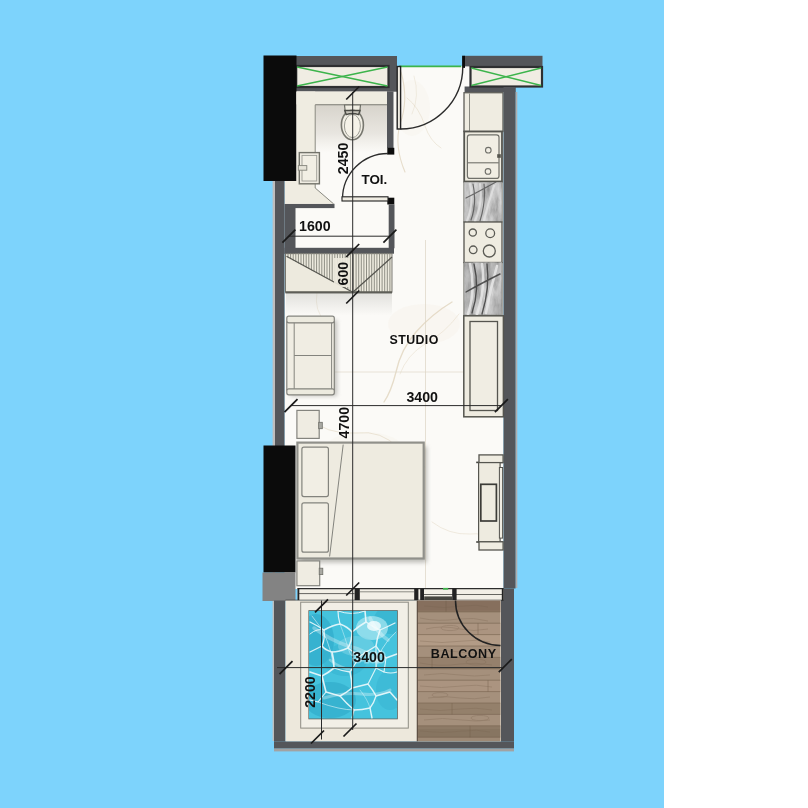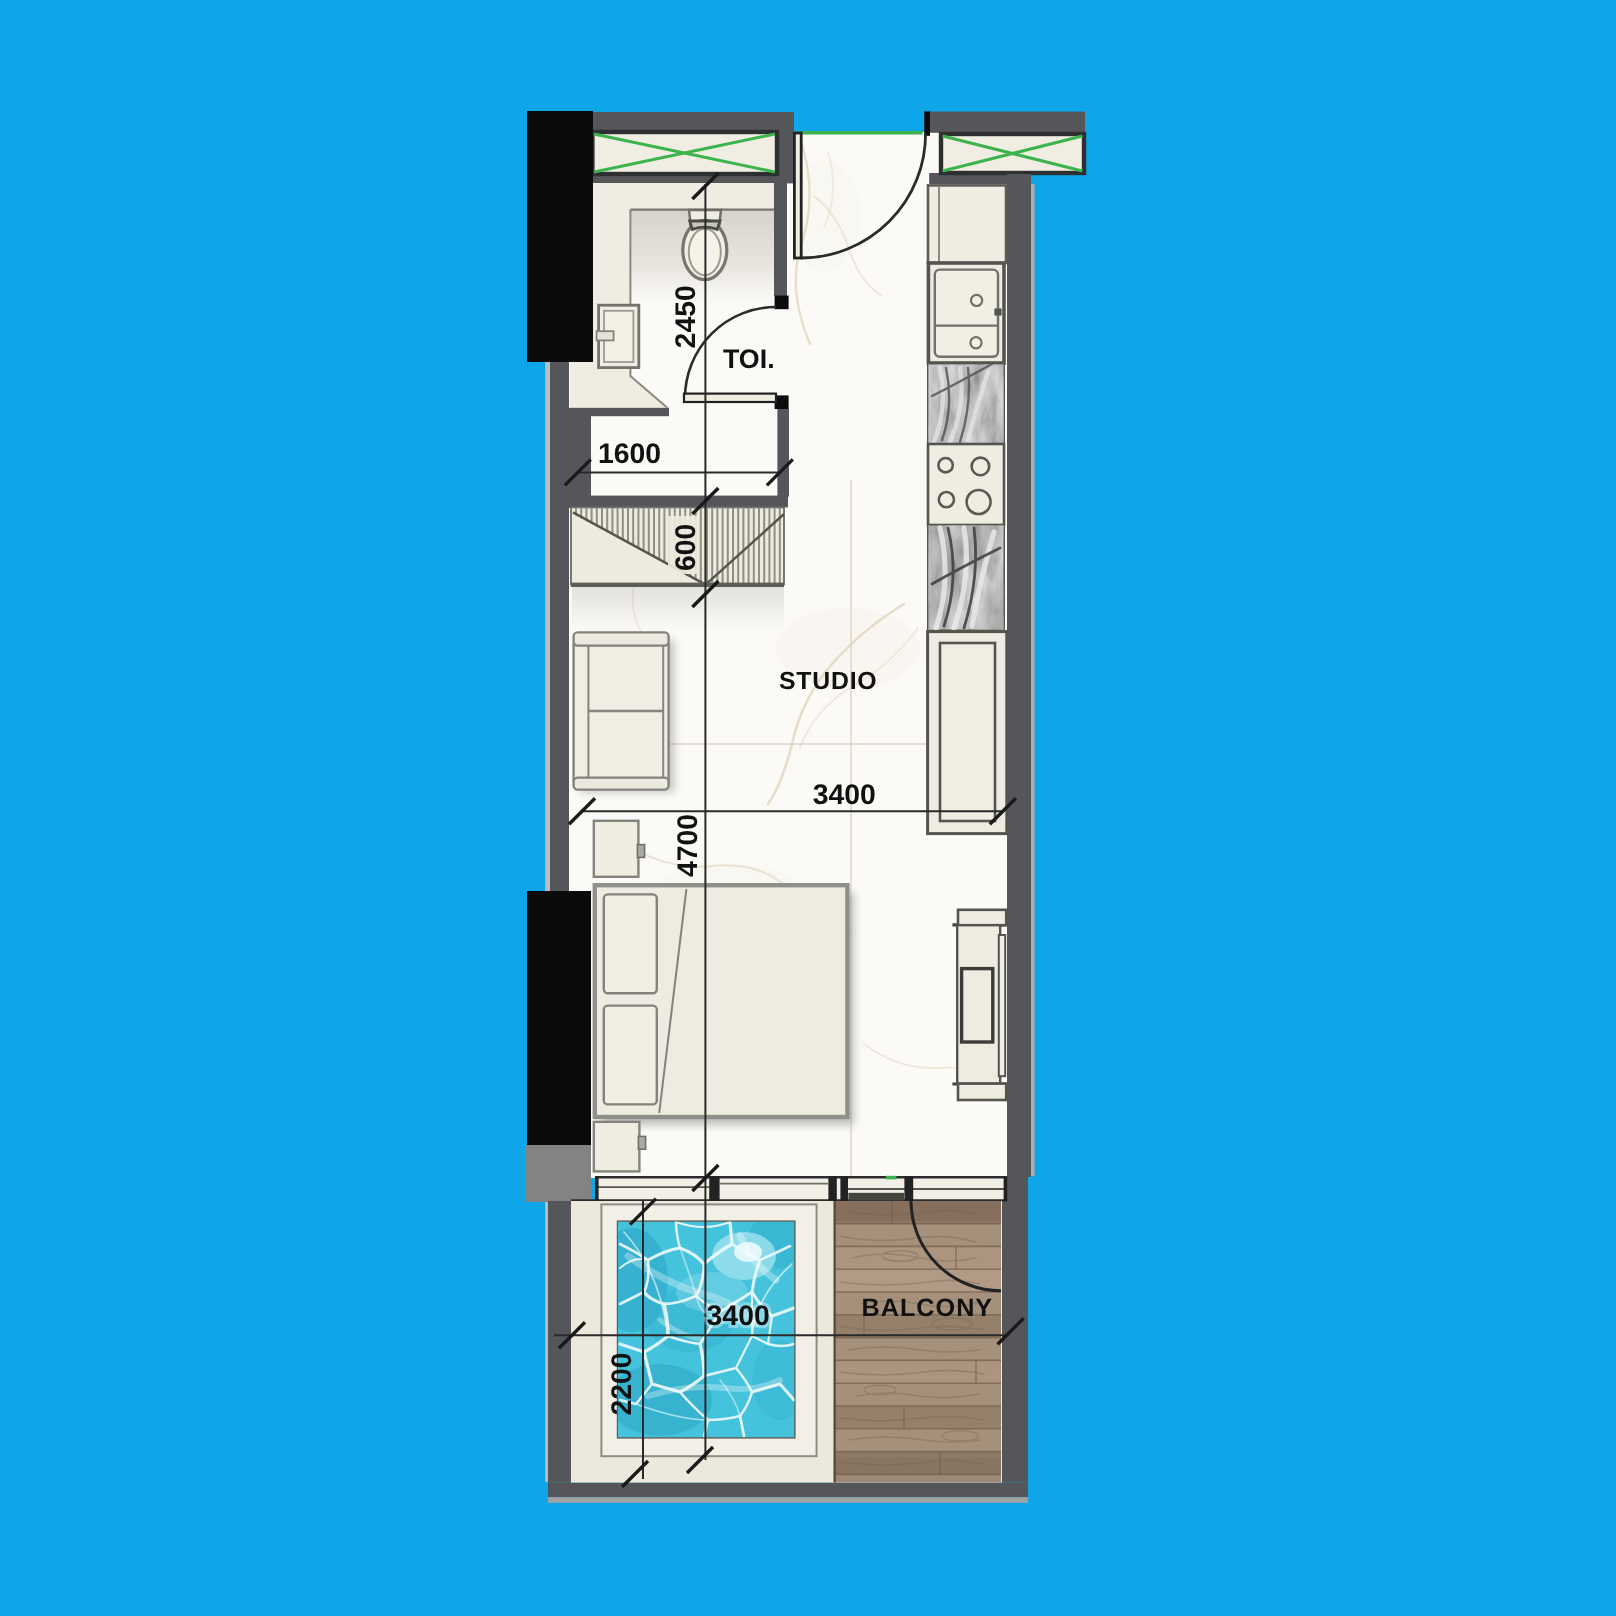--- a/index.html
+++ b/index.html
@@ -1,16 +1,16 @@
 <!DOCTYPE html>
 <html><head>
 <meta charset="utf-8">
 <style>
 html,body{margin:0;padding:0;background:#ffffff;}
-#page{width:808px;height:808px;position:relative;background:#0ea5e9;overflow:hidden;}
+#page{width:664px;height:808px;position:relative;background:#7dd3fc;overflow:hidden;}
 text{font-family:"Liberation Sans",sans-serif;font-weight:bold;fill:#111111;opacity:0.999;}
 </style>
 </head>
 <body>
 <div id="page">
 <svg width="808" height="808" viewBox="0 0 808 808">
 <defs>
   <linearGradient id="wetfloor" x1="0" y1="0" x2="0" y2="1">
     <stop offset="0" stop-color="#d5d1c9" stop-opacity="0.95"></stop>
     <stop offset="0.6" stop-color="#d9d5cd" stop-opacity="0.55"></stop>

